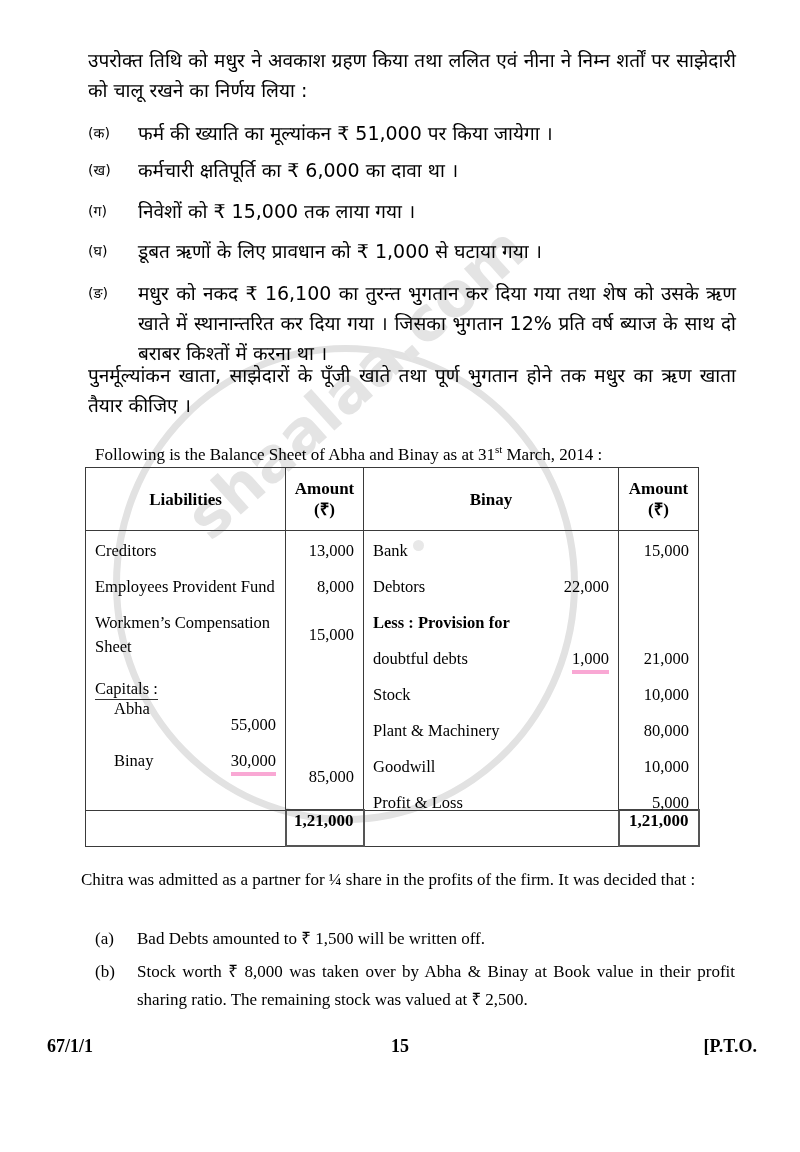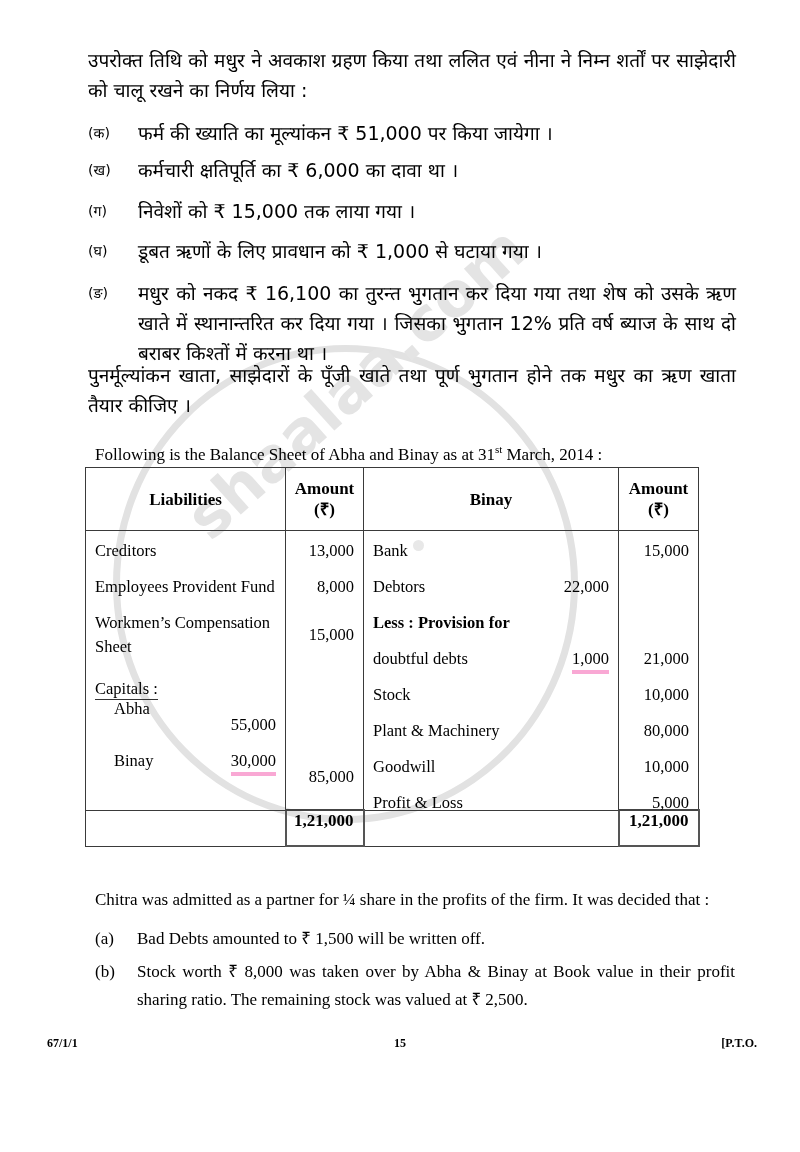--- a/index.html
+++ b/index.html
@@ -170,25 +170,24 @@
     border-bottom: 2px solid #555 !important;
     border-left: 2px solid #555 !important;
     border-right: 2px solid #555 !important;
   }
   .total-blank { border-top: 1px solid #fff !important; border-left-color:#3a3a3a; }
   .nb-top { border-top: none !important; }
 
   
   .tail-para {
     position: absolute;
-    left: 95px;
+    left: 81px;
     width: 640px;
     text-align: justify;
     text-align-last: left;
-    margin-top: 20px;
   }
   .tail-item {
     position: absolute;
     left: 95px;
     width: 640px;
     display: flex;
     align-items: flex-start;
   }
   .tail-item .mk {
     width: 42px;
@@ -199,21 +198,21 @@
     text-align: justify;
     text-align-last: left;
   }
 
   
   .footer-left, .footer-center, .footer-right {
     position: absolute;
     top: 1036px;
     font-family: "Liberation Serif", serif;
     font-weight: 700;
-    font-size: 12px;
+    font-size: 18px;
   }
   .footer-left   { left: 47px; }
   .footer-center { left: 0; width: 800px; text-align: center; }
   .footer-right  { right: 43px; }
 
   .site-footer {
     position: absolute;
     left: 18px;
     top: 1110px;
     font-family: "DejaVu Sans", sans-serif;

